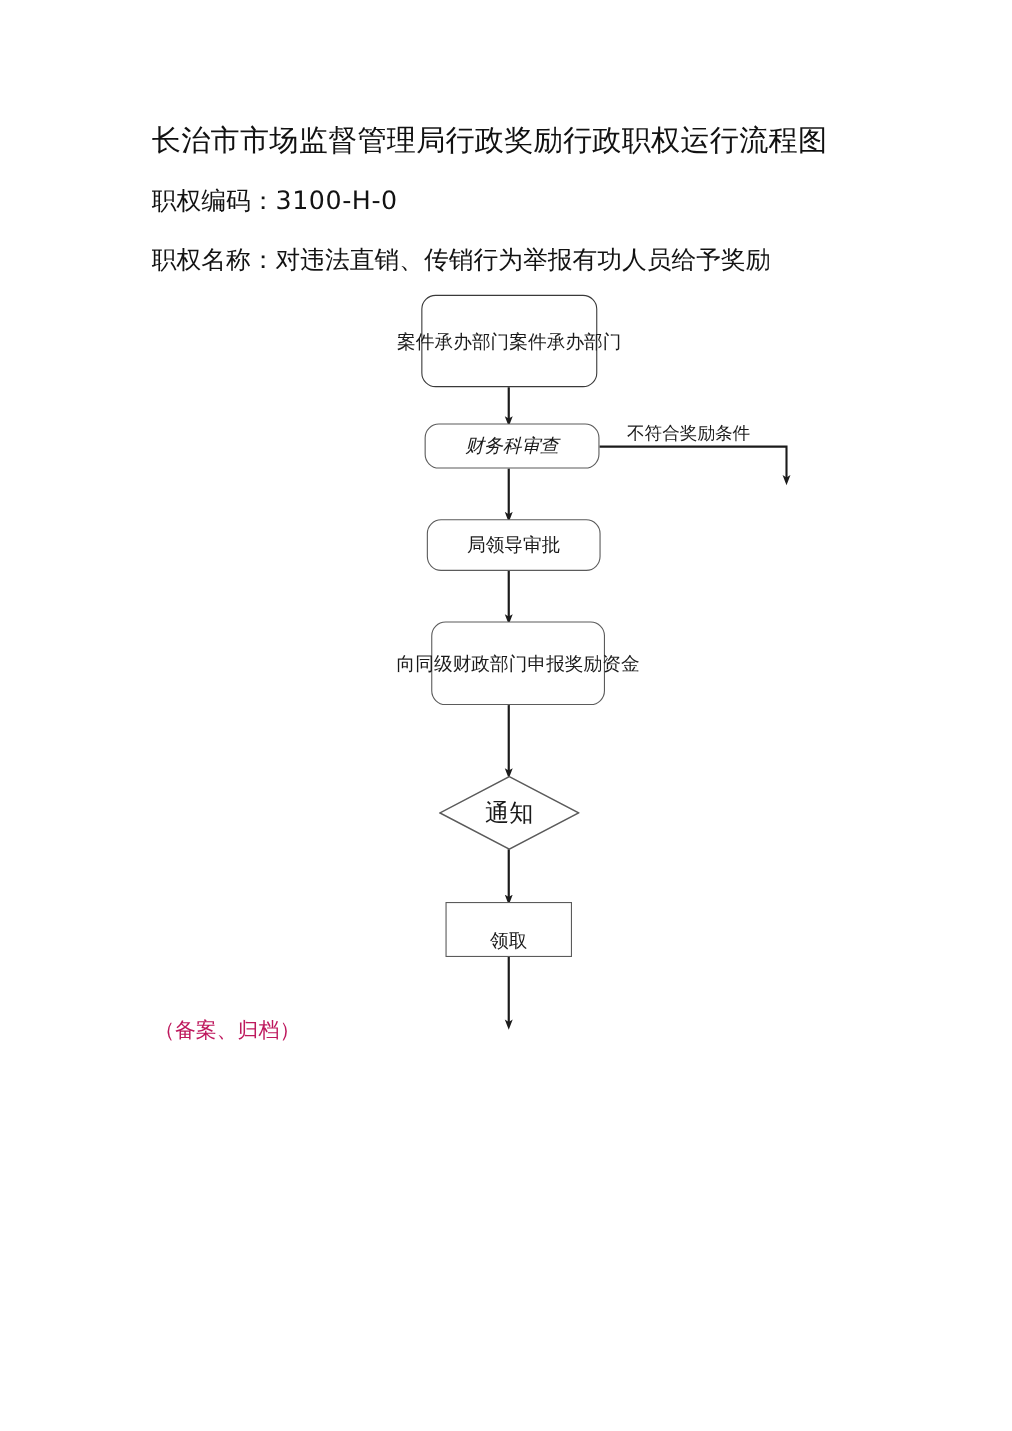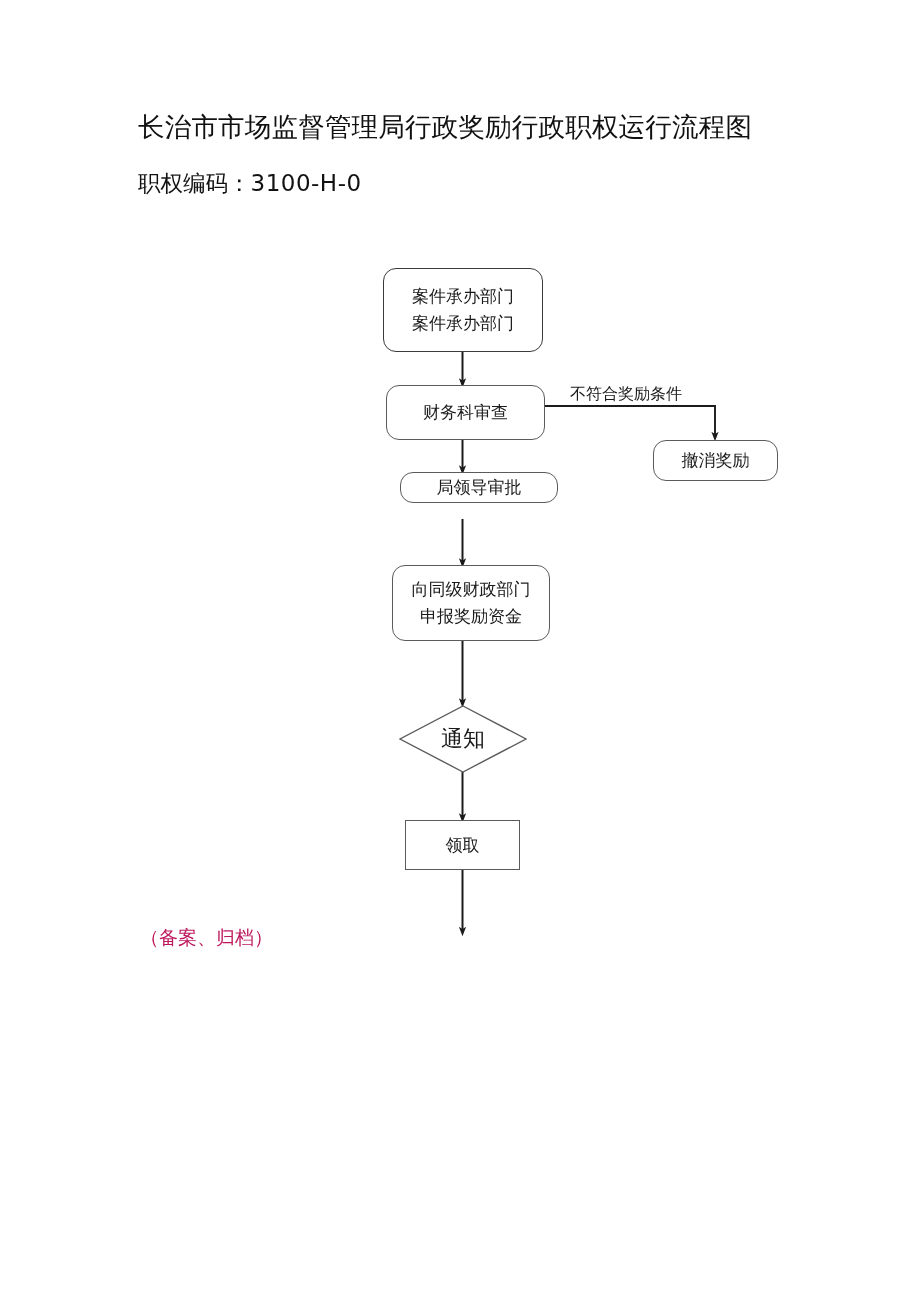--- a/index.html
+++ b/index.html
@@ -65,34 +65,34 @@
     left: 0;
     top: 0;
     width: 920px;
     height: 1301px;
   }
 
   .node {
     position: absolute;
     box-sizing: border-box;
     display: flex;
-    flex-direction: column;
+    flex-direction: row;
     align-items: center;
     justify-content: center;
     background: #ffffff;
     border: 1.4px solid #5b5b5b;
     font-size: 17px;
     line-height: 27px;
     color: #1a1a1a;
     text-align: center;
     white-space: nowrap;
   }
   .node.rounded { border-radius: 13px; }
   .node.strong { border-color: #3a3a3a; border-width: 1.6px; }
-  .node.sharp { border-radius: 0; }
+  .node.sharp { border-radius: 0; align-items: flex-end; }
 
   .node-line { display: block; }
 
   
   .diamond-wrap {
     position: absolute;
   }
   .diamond-wrap svg { display: block; }
   .diamond-label {
     position: absolute;
@@ -130,20 +130,23 @@
 <body>
 
 <div id="page">
 
   <div class="doc-title">长治市市场监督管理局行政奖励行政职权运行流程图</div>
 
   <div class="doc-line" id="code-line">
     <span>职权编码：</span><span class="code-val">3100-H-0</span>
   </div>
 
+  <div class="doc-line" id="name-line">
+    <span>职权名称：</span><span>对违法直销、传销行为举报有功人员给予奖励</span>
+  </div>
 
   <div id="flow">
 
     <svg class="connectors" viewBox="0 0 920 1301" xmlns="http://www.w3.org/2000/svg">
       <defs>
         <marker id="arrow" markerWidth="10" markerHeight="10" refX="5.2" refY="4" orient="auto" markerUnits="userSpaceOnUse">
           <path d="M0,0.4 L9.4,4 L0,7.6 L2.2,4 Z" fill="#1b1b1b"></path>
         </marker>
       </defs>
 
@@ -160,31 +163,28 @@
       <line x1="462.5" y1="772" x2="462.5" y2="818.5" stroke="#1b1b1b" stroke-width="2" marker-end="url(#arrow)"></line>
 
       <line x1="462.5" y1="870" x2="462.5" y2="932" stroke="#1b1b1b" stroke-width="2" marker-end="url(#arrow)"></line>
     </svg>
 
     <div class="node rounded strong" style="left:383px; top:268px; width:160px; height:84px;">
       <span class="node-line">案件承办部门</span>
       <span class="node-line">案件承办部门</span>
     </div>
 
-    <div class="node rounded" style="left:386px; top:385px; width:159px; height:55px;">
+    <div class="node rounded" style="left:386px; top:385px; width:159px; height:41px;font-style:italic;">
       <span class="node-line">财务科审查</span>
     </div>
 
     <div class="edge-label" style="left:570px; top:385px;font-family:Liberation Mono, monospace;">不符合奖励条件</div>
 
-    <div class="node rounded" style="left:653px; top:440px; width:125px; height:41px;">
-      <span class="node-line">撤消奖励</span>
-    </div>
-
-    <div class="node rounded" style="left:388px; top:472px; width:158px; height:31px;margin-left:12px;">
+
+    <div class="node rounded" style="left:388px; top:472px; width:158px; height:47px;">
       <span class="node-line">局领导审批</span>
     </div>
 
     <div class="node rounded" style="left:392px; top:565px; width:158px; height:76px;">
       <span class="node-line">向同级财政部门</span>
       <span class="node-line">申报奖励资金</span>
     </div>
 
     <div class="diamond-wrap" style="left:399px; top:705px; width:128px; height:68px;">
       <svg width="128" height="68" viewBox="0 0 128 68" xmlns="http://www.w3.org/2000/svg">

